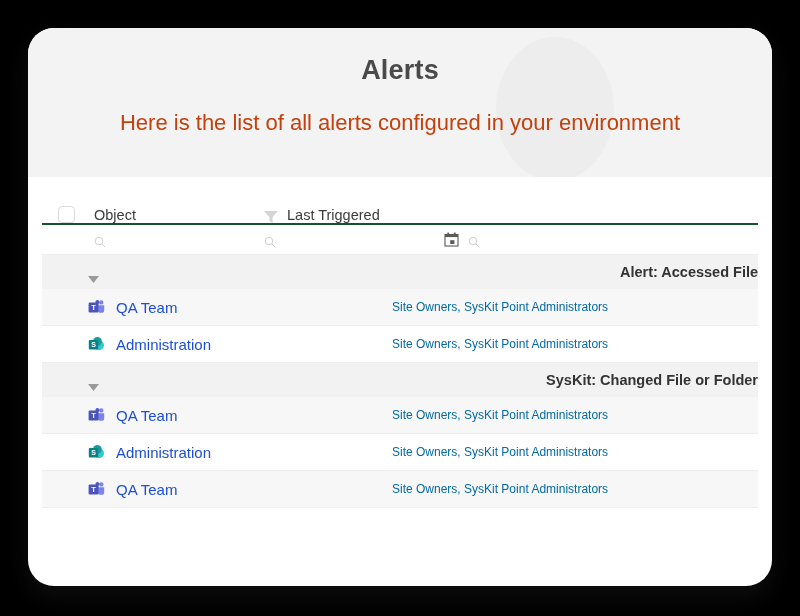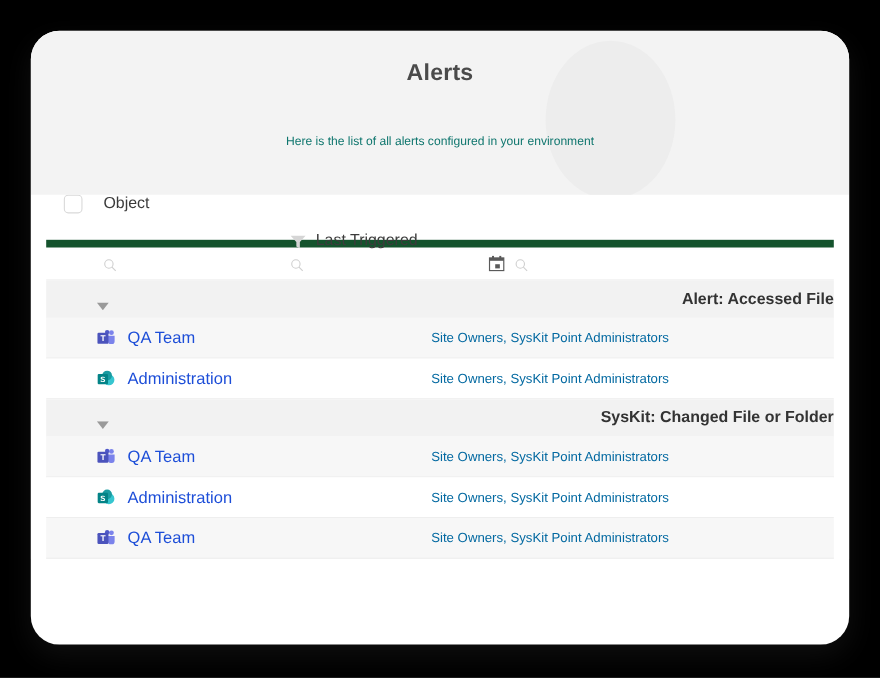--- a/index.html
+++ b/index.html
@@ -48,43 +48,43 @@
     border-radius: 50%;
     background: #ededed;
   }
   .header-inner {
     position: relative;
     z-index: 2;
     text-align: center;
   }
   .page-title {
     margin-top: 27px;
-    font-size: 21px;
+    font-size: 27px;
     font-weight: bold;
     color: #4a4a4a;
     letter-spacing: 0.2px;
   }
   .page-subtitle {
-    margin-top: 44px;
-    font-size: 11px;
-    color: #0f766e;
+    margin-top: 24px;
+    font-size: 22px;
+    color: #c2410c;
     font-weight: normal;
   }
 
   
   .table-area {
     background: #ffffff;
   }
 
   .col-head-row {
     display: flex;
-    align-items: flex-start;
+    align-items: flex-end;
     height: 48px;
     padding: 0 0 0 16px;
-    border-bottom: 7px solid #14532d;
+    border-bottom: 2px solid #14532d;
     margin: 0 14px 0 14px;
   }
 
   .c-check   { width: 36px; display: flex; align-items: center; }
   .c-object  { width: 170px; display: flex; align-items: center; }
   .c-last    { width: 180px; display: flex; align-items: center; margin-top: 34px; }
   .c-recip   { flex: 1; display: flex; align-items: center; }
 
   .checkbox-box {
     width: 17px;

